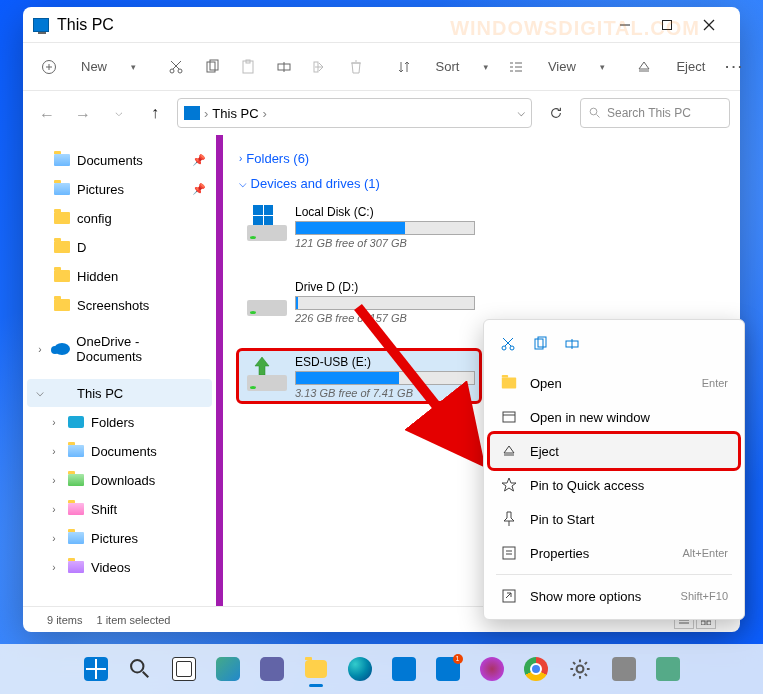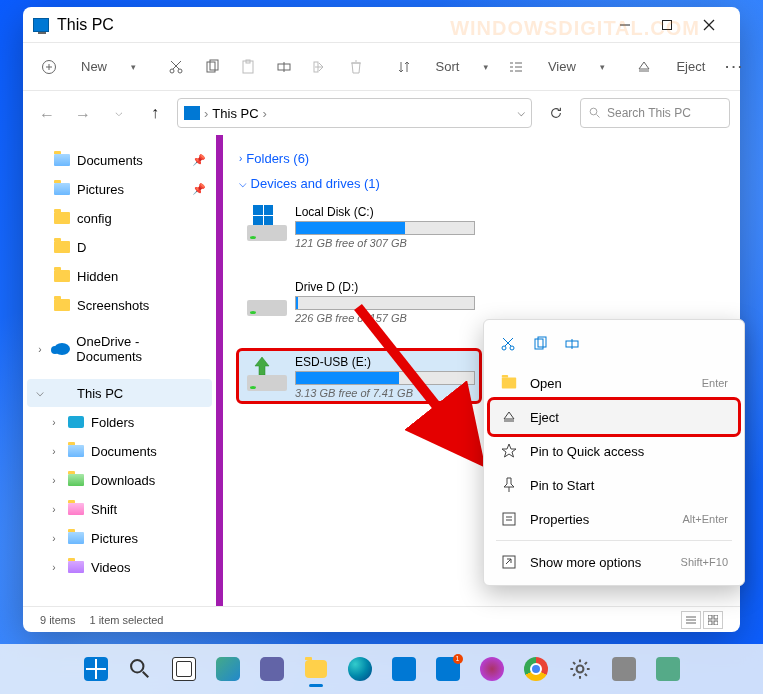--- a/index.html
+++ b/index.html
@@ -62,21 +62,21 @@
 .ctx-menu { position: absolute; top: 312px; left: 460px; width: 262px; background: #fefefe; border: 1px solid #ddd; border-radius: 6px; box-shadow: 0 8px 24px rgba(0,0,0,0.25); padding: 6px 4px; font-size: 13px; z-index: 50; }
 .ctx-toolbar { display: flex; gap: 4px; padding: 4px 6px 8px; }
 .ctx-tb-btn { width: 28px; height: 28px; display:flex; align-items:center; justify-content:center; border-radius:4px; }
 .ctx-tb-btn svg { width:16px; height:16px; color:#0078d4; }
 .ctx-item { height: 34px; display: flex; align-items: center; padding: 0 10px; border-radius: 4px; gap: 12px; margin: 0 2px; }
 .ctx-item.hl { outline: 3px solid #e40000; background:#f4f4f4; }
 .ctx-item .ci-ic { width: 18px; display:flex; align-items:center; justify-content:center; }
 .ctx-item .ci-ic svg { width:16px; height:16px; color:#444; }
 .ctx-item .ci-kbd { margin-left: auto; font-size: 11px; color: #888; }
 .ctx-sep { height:1px; background:#e4e4e4; margin:4px 8px; }
-.status-bar { height: 26px; border-top: 1px solid #e8e8e8; display: flex; align-items: center; padding: 0 17px; font-size: 11px; color: #555; gap: 14px; }
+.status-bar { height: 26px; border-top: 1px solid #e8e8e8; display: flex; align-items: center; padding: 0 24px; font-size: 11px; color: #555; gap: 14px; }
 .status-bar .view-toggle { margin-left: auto; display:flex; gap:2px; }
 .vt { width:20px; height:18px; border:1px solid #ccc; display:flex; align-items:center; justify-content:center; }
 .taskbar { position: absolute; bottom: 0; left: 0; right: 0; height: 50px; background: rgba(240,244,250,0.85); backdrop-filter: blur(10px); display: flex; align-items: center; justify-content: center; gap: 4px; }
 .tb-icon { width: 40px; height: 40px; display: flex; align-items: center; justify-content: center; border-radius: 4px; position:relative; }
 .tb-icon.active::after { content:""; position:absolute; bottom:2px; left:50%; transform:translateX(-50%); width:14px; height:3px; background:#0078d4; border-radius:2px; }
 .tb-icon .inner { width: 24px; height: 24px; border-radius: 4px; }
 .arrow-annotation { position: absolute; top: 290px; left: 325px; width: 160px; height: 200px; pointer-events: none; z-index: 40; }
 .watermark { position:absolute; top:10px; right:40px; font-size:20px; font-weight:700; color:rgba(255,120,0,0.15); letter-spacing:1px; pointer-events:none; }
 </style>
 </head>
@@ -420,20 +420,29 @@
           </svg>
         </div>
     </div>
     <div class="ctx-item">
         <span class="ci-ic">
           <span class="folder-ic" style="transform:scale(0.9)"></span>
         </span>
         <span>Open</span>
         <span class="ci-kbd">Enter</span>
       </div>
+    <div class="ctx-item">
+        <span class="ci-ic">
+          <svg viewBox="0 0 16 16">
+            <rect x="2" y="3" width="12" height="10" fill="none" stroke="currentColor"></rect>
+            <line x1="2" y1="6" x2="14" y2="6" stroke="currentColor"></line>
+          </svg>
+        </span>
+        <span>Open in new window</span>
+      </div>
     <div class="ctx-item hl">
         <span class="ci-ic">
           <svg viewBox="0 0 16 16">
             <path d="M8 3 L13 10 L3 10 Z M3 12 L13 12" fill="none" stroke="currentColor"></path>
           </svg>
         </span>
         <span>Eject</span>
       </div>
     <div class="ctx-item">
         <span class="ci-ic">

